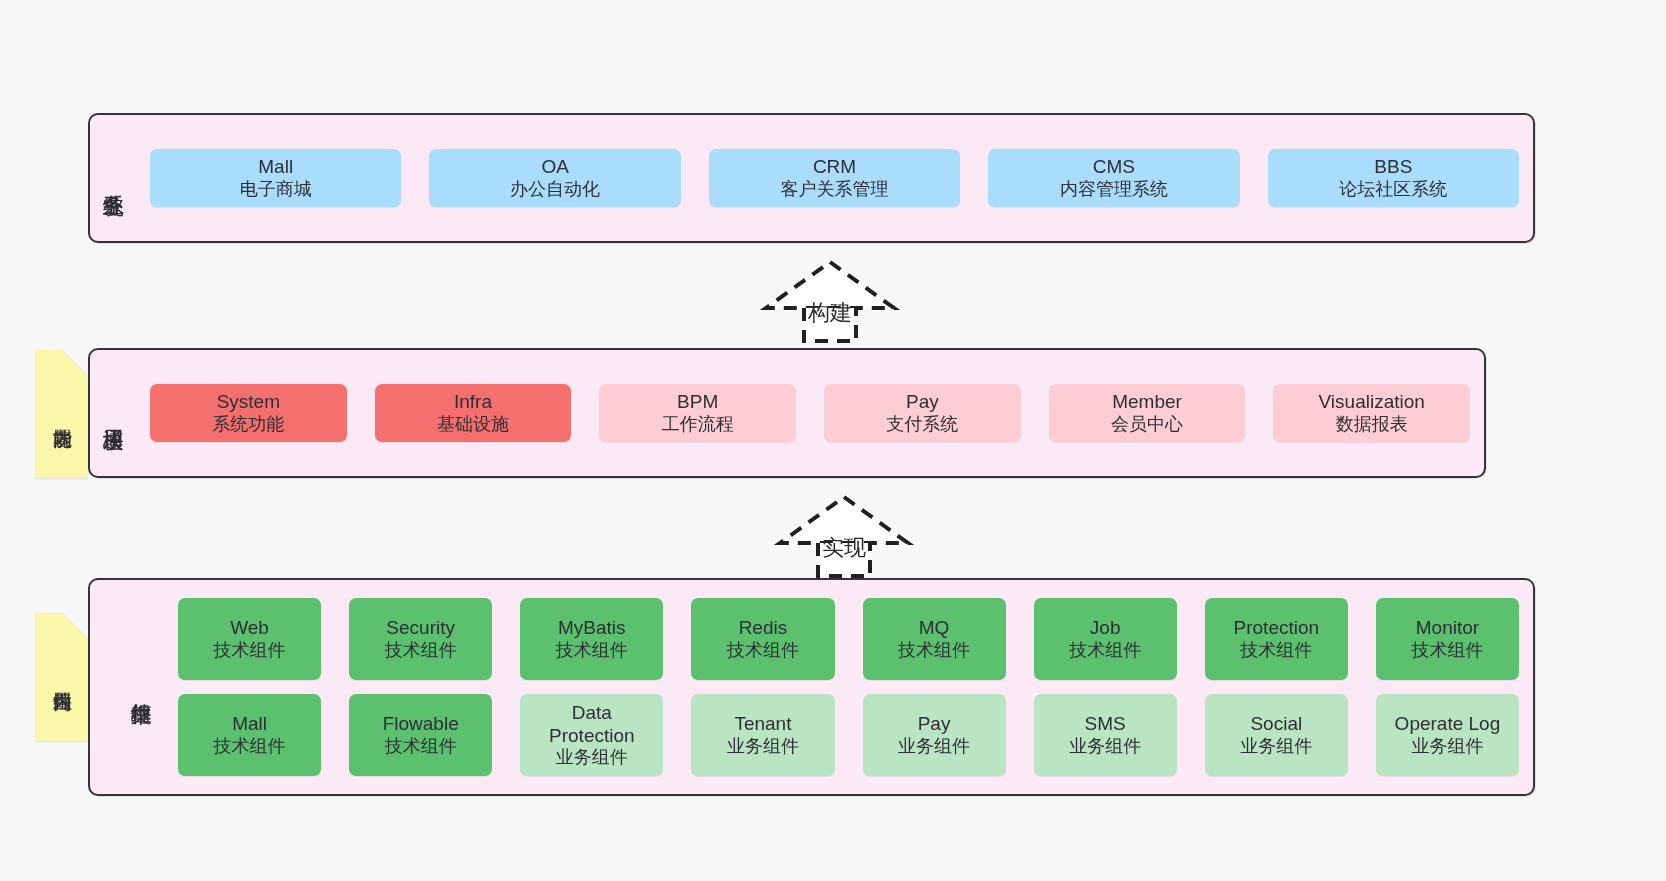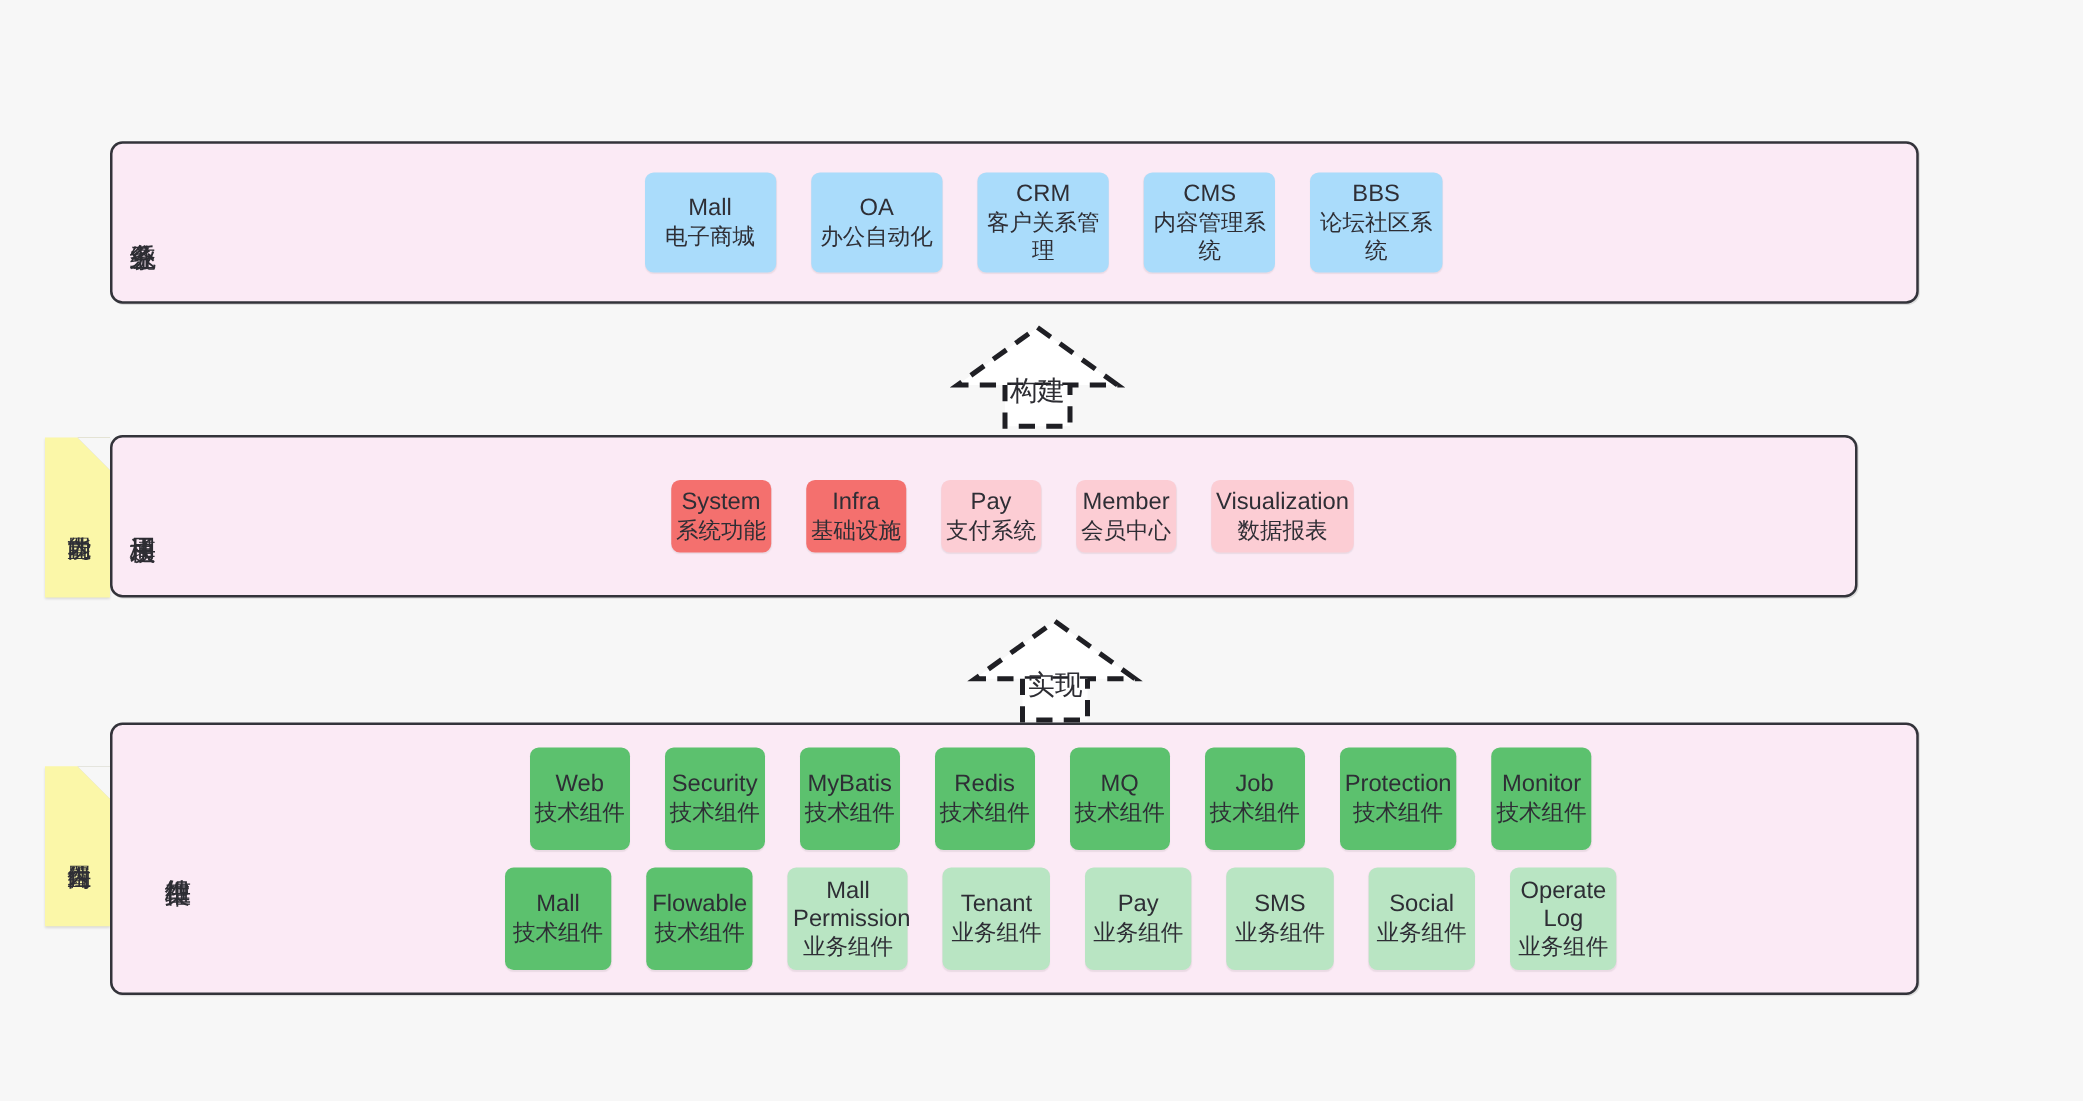--- a/index.html
+++ b/index.html
@@ -35,21 +35,20 @@
     text-orientation: upright;
     padding: 2px 0;
   }
   .layer-body {
     flex: 1 1 auto;
     display: flex;
     flex-direction: column;
     justify-content: center;
     gap: 14px;
     padding: 0 14px;
-    align-items: center;
   }
   .row {
     display: flex;
     gap: 28px;
     justify-content: space-between;
   }
 
   
   .box {
     flex: 1 1 0;
@@ -171,20 +170,24 @@
       <div class="row">
         <div class="box red">
           <span class="t1">System</span>
           <span class="t2">系统功能</span>
         </div>
         <div class="box red">
           <span class="t1">Infra</span>
           <span class="t2">基础设施</span>
         </div>
         <div class="box pink">
+          <span class="t1">BPM</span>
+          <span class="t2">工作流程</span>
+        </div>
+        <div class="box pink">
           <span class="t1">Pay</span>
           <span class="t2">支付系统</span>
         </div>
         <div class="box pink">
           <span class="t1">Member</span>
           <span class="t2">会员中心</span>
         </div>
         <div class="box pink">
           <span class="t1">Visualization</span>
           <span class="t2">数据报表</span>
@@ -249,21 +252,21 @@
       <div class="row" style="height:82px;">
         <div class="box green">
           <span class="t1">Mall</span>
           <span class="t2">技术组件</span>
         </div>
         <div class="box green">
           <span class="t1">Flowable</span>
           <span class="t2">技术组件</span>
         </div>
         <div class="box lgreen">
-          <span class="t1" style="max-width:88px;">Mall Permission</span>
+          <span class="t1" style="max-width:88px;">Data Protection</span>
           <span class="t2">业务组件</span>
         </div>
         <div class="box lgreen">
           <span class="t1">Tenant</span>
           <span class="t2">业务组件</span>
         </div>
         <div class="box lgreen">
           <span class="t1">Pay</span>
           <span class="t2">业务组件</span>
         </div>

